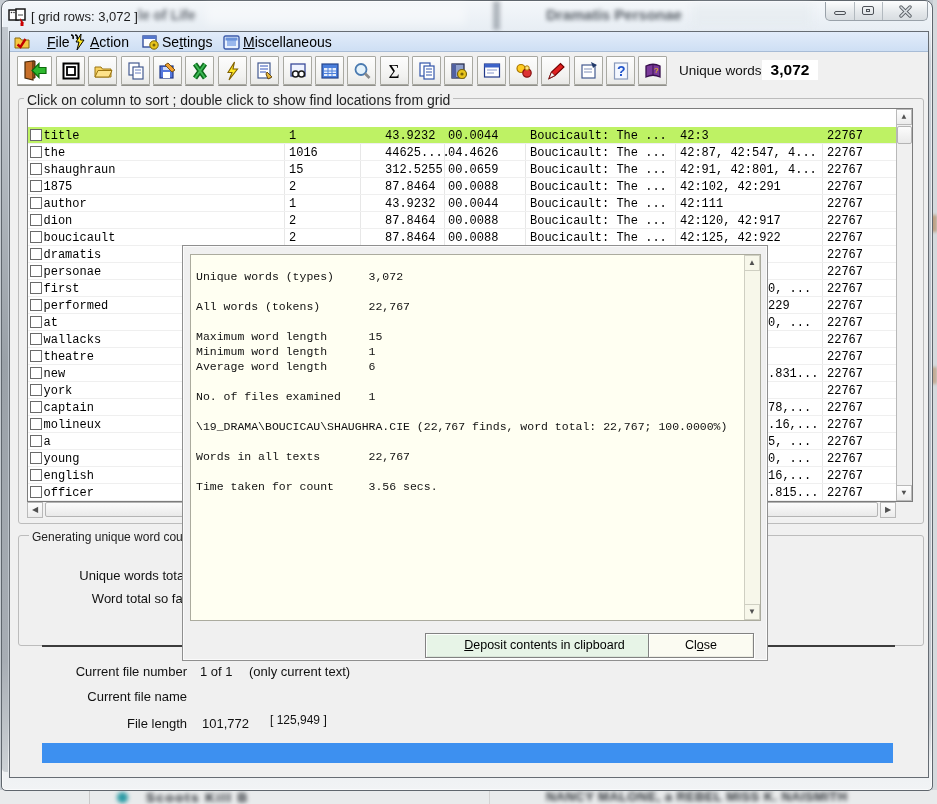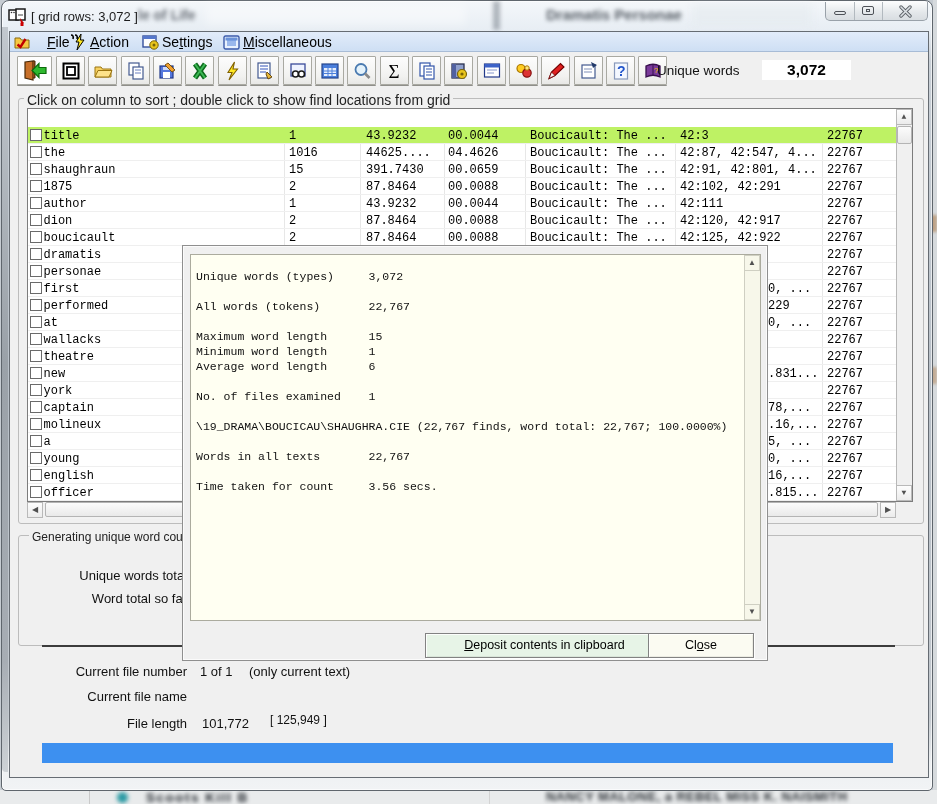--- a/index.html
+++ b/index.html
@@ -11,35 +11,35 @@
  box-shadow:inset 0 0 0 1px rgba(255,255,255,.65)}
 #client{left:7px;top:30px;width:920px;height:747px;background:#f0f0f0;border:1px solid #666c73}
 #capgrp{left:823px;top:1px;width:103px;height:19px;background:linear-gradient(#fbfcfd,#e3e7ea 60%,#d8dde1);border:1px solid #99a1a9;border-top:none;border-radius:0 0 5px 5px}
 .capdiv{position:absolute;top:0;width:1px;height:100%;background:#b2b9bf}
 #title{left:29px;top:8px;font-size:13px;color:#1c1c1c}
 #menubar{left:0;top:0;width:918px;height:20px;background:linear-gradient(#e2ecfa,#cedff4);border-bottom:1px solid #a8bcd6;font-size:14px;color:#000}
 #menubar span.mi{position:absolute;top:2px}
 #toolbar{left:0;top:21px;width:917px;height:38px;background:#f0f0f0}
 .tb{position:absolute;top:3px;width:29px;height:29px;background:linear-gradient(#fdfdfd,#f2f2f0 70%,#e8e8e6);border:1px solid #a9a9a2;box-shadow:0 1px 0 #8f8f8a;border-radius:1px}
 .tb svg{position:absolute;left:4px;top:4px}
-#uwlabel{left:647px;top:10px;font-size:13.5px;color:#111}
-#uwbox{left:752px;top:7px;width:89px;height:20px;background:#fff;font-size:15.5px;font-weight:bold;line-height:20px;text-align:center;color:#000}
+#uwlabel{left:669px;top:10px;font-size:13.5px;color:#111}
+#uwbox{left:752px;top:7px;width:56px;height:20px;background:#fff;font-size:15.5px;font-weight:bold;line-height:20px;text-align:center;color:#000}
 .gbox{border:1px solid #bcbcbc;border-radius:3px}
 .glabel{position:absolute;background:#f0f0f0;font-size:14px;color:#222;padding:0 3px;white-space:nowrap}
 #grid{left:17px;top:76px;width:886px;height:394px;border:1px solid #7c7c7c;background:#fff;font-family:"Liberation Mono",monospace;font-size:12px;color:#000}
 #ghead{position:absolute;left:0;top:0;width:868px;height:18px;background:#f1f1f1;border-bottom:1px solid #a3a3a3}
 .hsep{position:absolute;top:1px;width:1px;height:15px;background:#9c9c9c;box-shadow:1px 0 0 #fff}
 .vsep{position:absolute;top:18px;width:1px;height:374px;background:#e7e7e7}
 .hc{position:absolute;top:3px;white-space:pre}
 #grows{position:absolute;left:0;top:18px;width:868px}
 .r{position:relative;height:17px;white-space:nowrap}
 .r .bb{position:absolute;left:0;top:16px;width:868px;height:1px;background:#efefef}
 .c{position:absolute;top:2px;white-space:pre}
 .cb{position:absolute;left:2px;top:2px;width:12px;height:12px;background:#fff;border:1.5px solid #6a6a6a}
-.cw{left:15.5px}.cf{left:261px}.cn{left:338px}.cp{left:420px}.cl{left:502px}.cL{left:652px}.ct{left:799px}.cx{left:740px}
+.cw{left:15.5px}.cf{left:261px}.cn{left:357px}.cp{left:420px}.cl{left:502px}.cL{left:652px}.ct{left:799px}.cx{left:740px}
 #gvsb{position:absolute;right:0;top:0;width:16px;height:392px;background:#f0f0f0;border-left:1px solid #b8b8b8}
 .sbtn{position:absolute;width:16px;height:16px;background:linear-gradient(#fdfdfd,#ececec);border:1px solid #b9b9b9;color:#505050;font-size:8px;line-height:14px;text-align:center}
 .sthumb{position:absolute;background:linear-gradient(#fcfcfc,#e9e9e9);border:1px solid #b4b4b4;border-radius:2px}
 #hsb{left:17px;top:470px;width:869px;height:17px;background:#f2f2f2}
 .lab{position:absolute;font-size:13px;color:#111;white-space:nowrap}
 .labr{text-align:right}
 #pbar{left:32px;top:711px;width:851px;height:20px;background:#3d90f0}
 #sepline{left:32px;top:613px;width:853px;height:2px;background:#3c3c3c}
 #dlg{left:182px;top:245px;width:586px;height:416px;background:#f0f0f0;border:1px solid #8f8f8f;box-shadow:inset 0 0 0 1px #fbfbfb}
 #dlgtext{position:absolute;left:7px;top:8px;width:571px;height:367px;background:#fffff2;border:1px solid #abab9e}
@@ -295,21 +295,21 @@
             <span class="c cp">04.4626</span>
             <span class="c cl">Boucicault: The ...</span>
             <span class="c cL">42:87, 42:547, 4...</span>
             <span class="c ct">22767</span>
             <div class="bb"></div>
           </div>
 <div class="r">
             <span class="cb"></span>
             <span class="c cw">shaughraun</span>
             <span class="c cf">15</span>
-            <span class="c cn">391.7430</span>
+            <span class="c cn">312.5255</span>
             <span class="c cp">00.0659</span>
             <span class="c cl">Boucicault: The ...</span>
             <span class="c cL">42:91, 42:801, 4...</span>
             <span class="c ct">22767</span>
             <div class="bb"></div>
           </div>
 <div class="r">
             <span class="cb"></span>
             <span class="c cw">1875</span>
             <span class="c cf">2</span>

